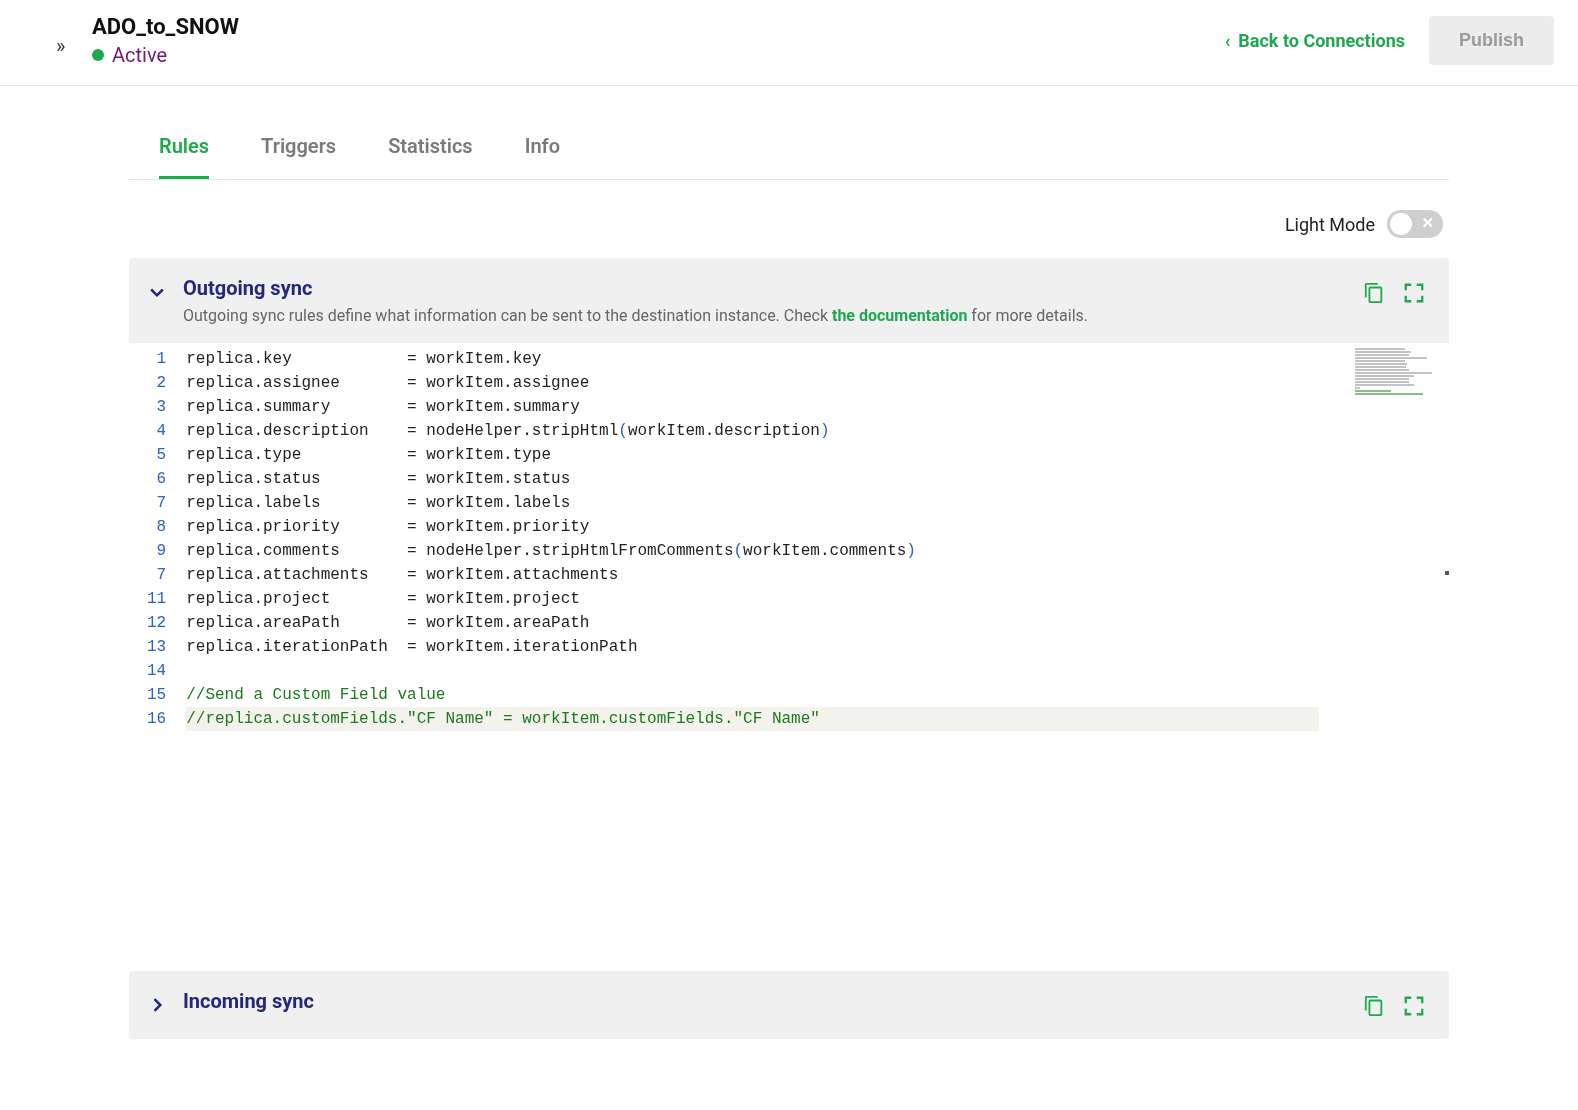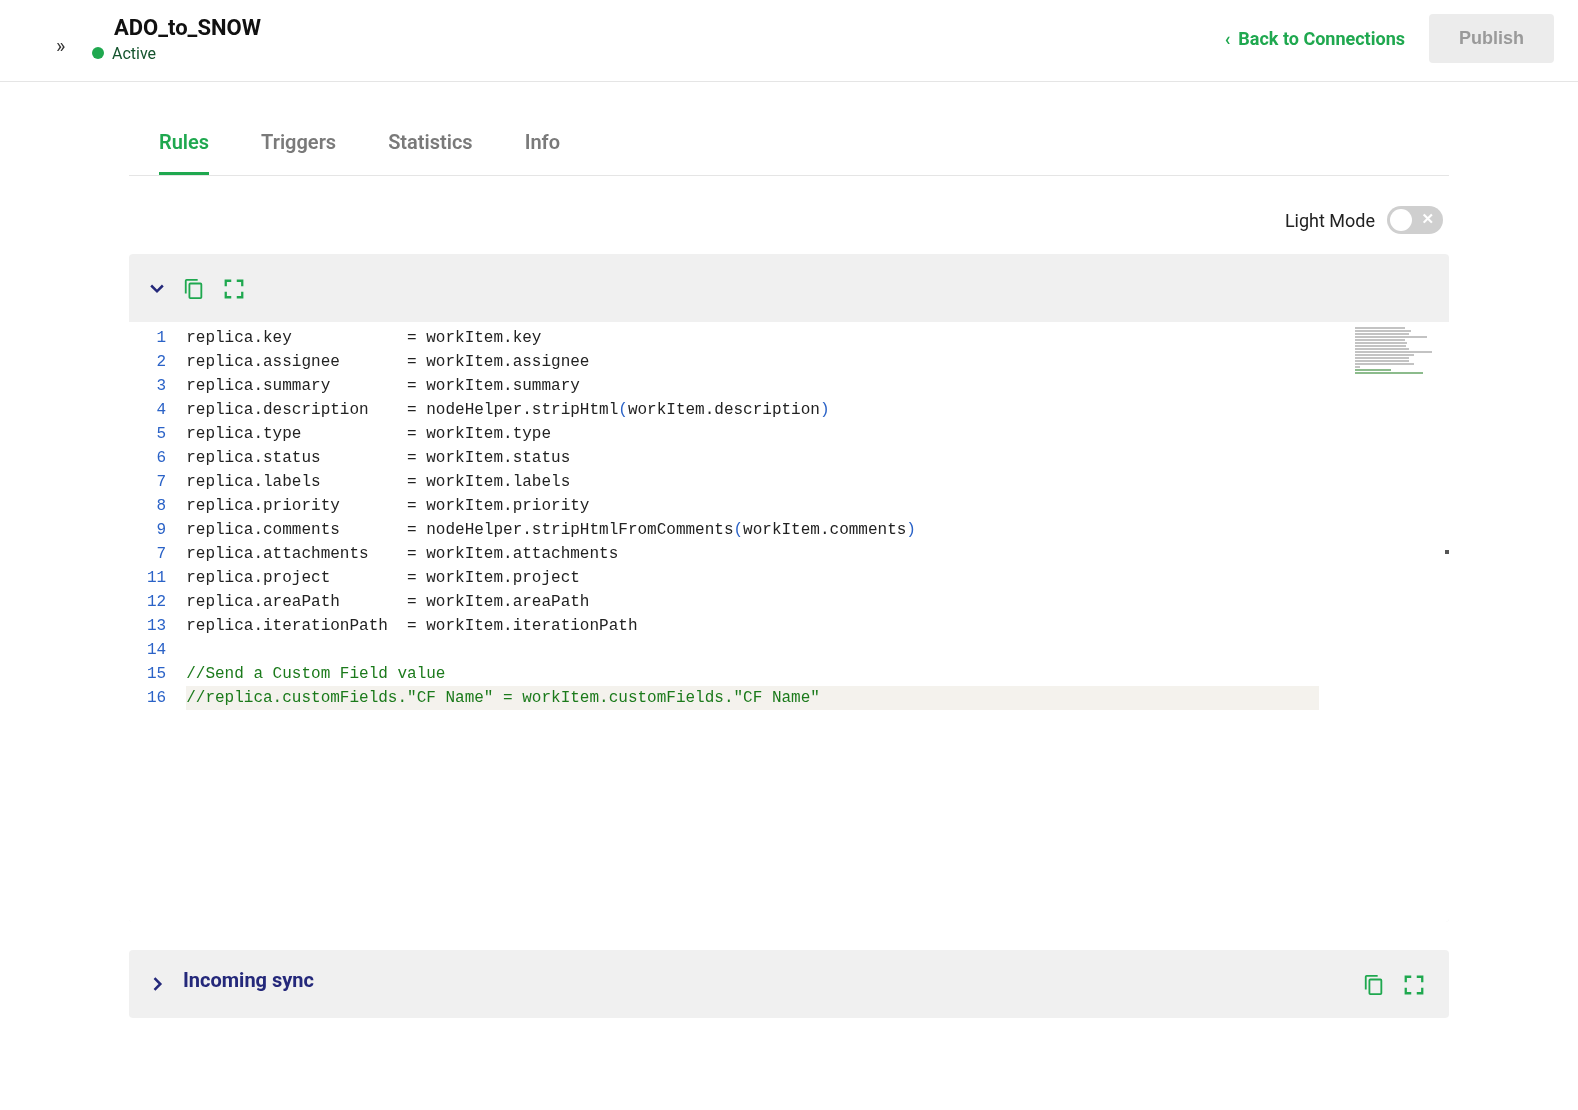--- a/index.html
+++ b/index.html
@@ -24,37 +24,36 @@
     top: 34px;
     font-size: 20px;
     color: #333;
     cursor: pointer;
   }
   .title-block { margin-left: 36px; }
   .title {
     font-size: 22px;
     font-weight: 700;
     color: #111;
-    margin-left: 22px;
   }
   .status-row {
     display: flex;
     align-items: center;
     gap: 8px;
     margin-top: 4px;
   }
   .status-dot {
     width: 12px; height: 12px;
     border-radius: 50%;
     background: #1fa84f;
     display: inline-block;
   }
   .status-text {
-    color: #14532d;
-    font-size: 16px;
+    color: #701a75;
+    font-size: 20px;
   }
   .top-actions {
     margin-left: auto;
     display: flex;
     align-items: center;
     gap: 24px;
   }
   .back-link {
     display: flex;
     align-items: center;
@@ -254,20 +253,26 @@
       <div class="x">✕</div>
     </div>
   </div>
 
   <div class="panel">
     <div class="panel-header">
       <div class="chevron">
         <svg viewBox="0 0 24 24" width="20" height="20" fill="none" stroke="#24287a" stroke-width="3">
             <polyline points="5 9 12 16 19 9"></polyline>
           </svg>
+      </div>
+      <div class="panel-title-block">
+        <div class="panel-title">Outgoing sync</div>
+        <div class="panel-desc">
+          <span>Outgoing sync rules define what information can be sent to the destination instance. Check </span><a>the documentation</a><span> for more details.</span>
+        </div>
       </div>
       <div class="panel-icons">
         <span class="icon">
           <svg viewBox="0 0 24 24" fill="#1fa84f">
               <path d="M16 1H4a2 2 0 0 0-2 2v14h2V3h12V1zm3 4H8a2 2 0 0 0-2 2v14a2 2 0 0 0 2 2h11a2 2 0 0 0 2-2V7a2 2 0 0 0-2-2zm0 16H8V7h11v14z"></path>
             </svg>
         </span>
         <span class="icon">
           <svg viewBox="0 0 24 24" fill="none" stroke="#1fa84f" stroke-width="2.5">
               <path d="M3 9V3h6M21 9V3h-6M3 15v6h6M21 15v6h-6"></path>

